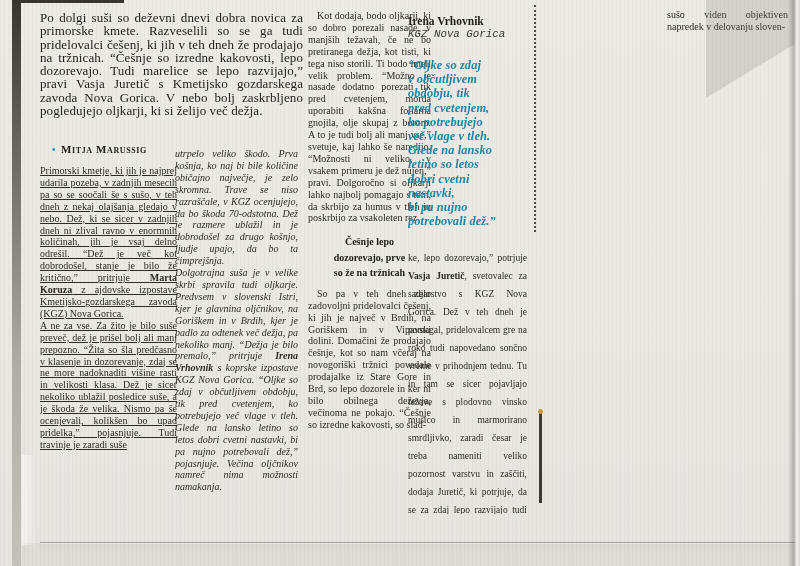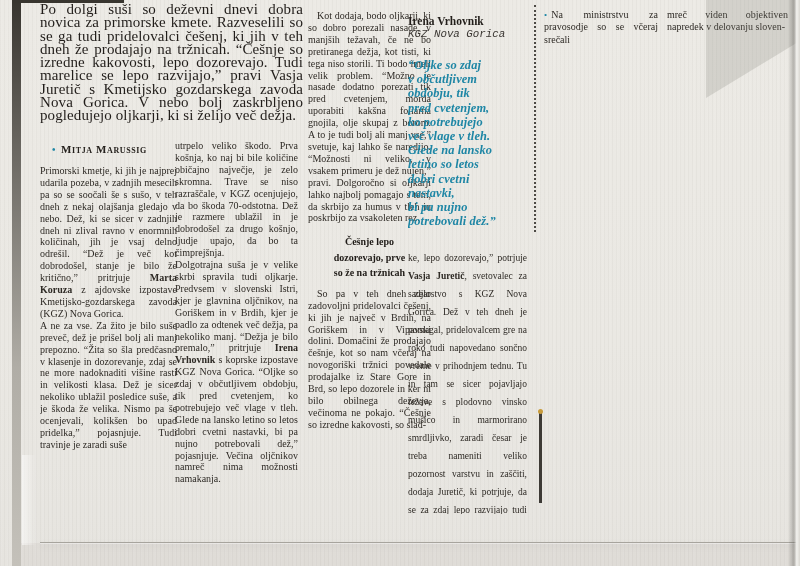--- a/index.html
+++ b/index.html
@@ -8,29 +8,29 @@
     background:
       repeating-linear-gradient(90deg, rgba(120,115,105,0.05) 0 1px, rgba(0,0,0,0) 1px 4px),
       repeating-linear-gradient(90deg, rgba(255,255,255,0.05) 0 2px, rgba(0,0,0,0) 2px 7px),
       linear-gradient(180deg,#eceae5 0%,#eae8e3 60%,#e6e4df 100%);
     font-family:"Liberation Serif","DejaVu Serif",serif;
     color:#2b2723;
   }
   .abs{position:absolute;margin-left:12px;}
   .col{position:absolute;text-align:justify;}
   .lead{
-    left:40px;top:3px;width:263px;
-    font-size:15px;line-height:13.3px;
+    left:40px;top:11px;width:263px;
+    font-size:13px;line-height:13.3px;
     color:#211d1a;letter-spacing:0.1px;
   }
   .byline{left:40px;top:143px;width:200px;font-size:11px;font-weight:700;font-variant:small-caps;letter-spacing:0.6px;color:#25211d;}
   .byline .dot{color:#1e86a5;margin-right:5px;font-size:10px;}
   .bodytxt{font-size:10px;line-height:11.9px;color:#2e2a25;}
-  .c1{left:40px;top:165px;width:137px;height:350px;overflow:hidden;}
-  .c2{left:175px;top:140px;width:123px;height:370px;overflow:hidden;}
+  .c1{left:40px;top:165px;width:137px;height:350px;overflow:hidden;text-decoration:underline;}
+  .c2{left:175px;top:148px;width:123px;height:370px;overflow:hidden;font-style:italic;}
   .c3{left:308px;top:10px;width:123px;height:505px;overflow:hidden;}
   .c4{left:408px;top:14px;width:119px;height:500px;overflow:hidden;}
   .subhead{font-weight:700;text-align:center;font-size:10px;line-height:15.5px;color:#1f1b17;white-space:pre-line;margin:10px 0 7px 0;}
   .indent{text-indent:9px;}
   .para{margin:0 0 0 0;}
   .q-author-name{font-weight:700;font-size:11.5px;line-height:14px;text-align:left;color:#221e1a;}
   .q-author-org{font-style:italic;font-size:10.8px;line-height:13px;text-align:left;color:#3b3733;font-family:Liberation Mono, monospace;}
   .pullquote{
     margin-top:17px;text-align:left;
     font-style:italic;font-weight:700;
@@ -100,24 +100,21 @@
 letino so letos
 dobri cvetni
 nastavki,
 bi pa nujno
 potrebovali dež.”</div>
     <div class="c4body"><span><span>ke, lepo dozorevajo,” potrjuje </span><b>Vasja Juretič</b><span>, svetovalec za sadjarstvo s KGZ Nova Gorica. Dež v teh dneh je pomagal, pridelovalcem gre na roko tudi napovedano sončno vreme v prihodnjem tednu. Tu in tam se sicer pojavljajo težave s plodovno vinsko mušico in marmorirano smrdljivko, zaradi česar je treba nameniti veliko pozornost varstvu in zaščiti, dodaja Juretič, ki potrjuje, da se za zdaj lepo razvijajo tudi marelice. In kakšna so pričakovanja glede letine sadja nasploh na Goriškem, v Brdih in v Vipavski dolini? “Kot zdaj kaže, so razmere dobre; kjer ni bilo pozebe, ni težav.”</span></span><span class="endmark">●</span></div>
   </div>
 
   <div class="abs dotted-rule"></div>
 
-  <div class="col nb nb-left">
-    <span class="dot">•</span><span>Na ministrstvu za pravosodje so se včeraj srečali</span>
-  </div>
-  <div class="col nb nb-right">mreč viden objektiven napredek v delovanju sloven-</div>
+  <div class="col nb nb-right">sušo viden objektiven napredek v delovanju sloven-</div>
 
   <div class="abs corner-wedge"></div>
   <div class="abs fold-line"></div>
   <div class="abs below-fold"></div>
   <div class="abs artifact-bar"></div>
   <div class="abs artifact-dot"></div>
   <div class="abs smudge-bl"></div>
   <div class="abs edge-left"></div>
   <div class="abs edge-top"></div>
   <div class="abs edge-right"></div>

